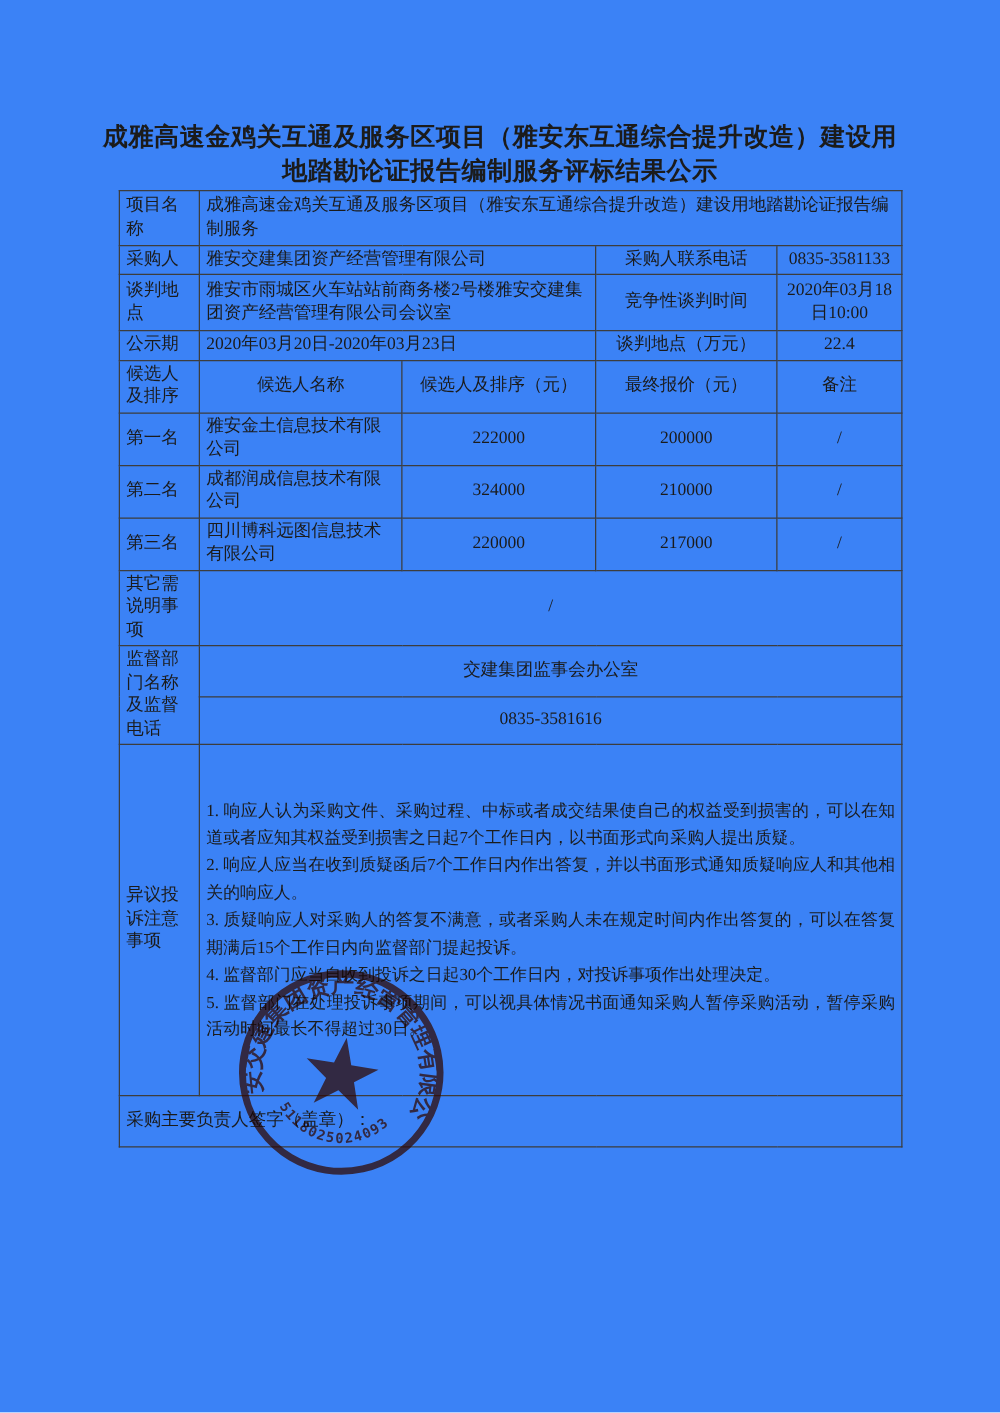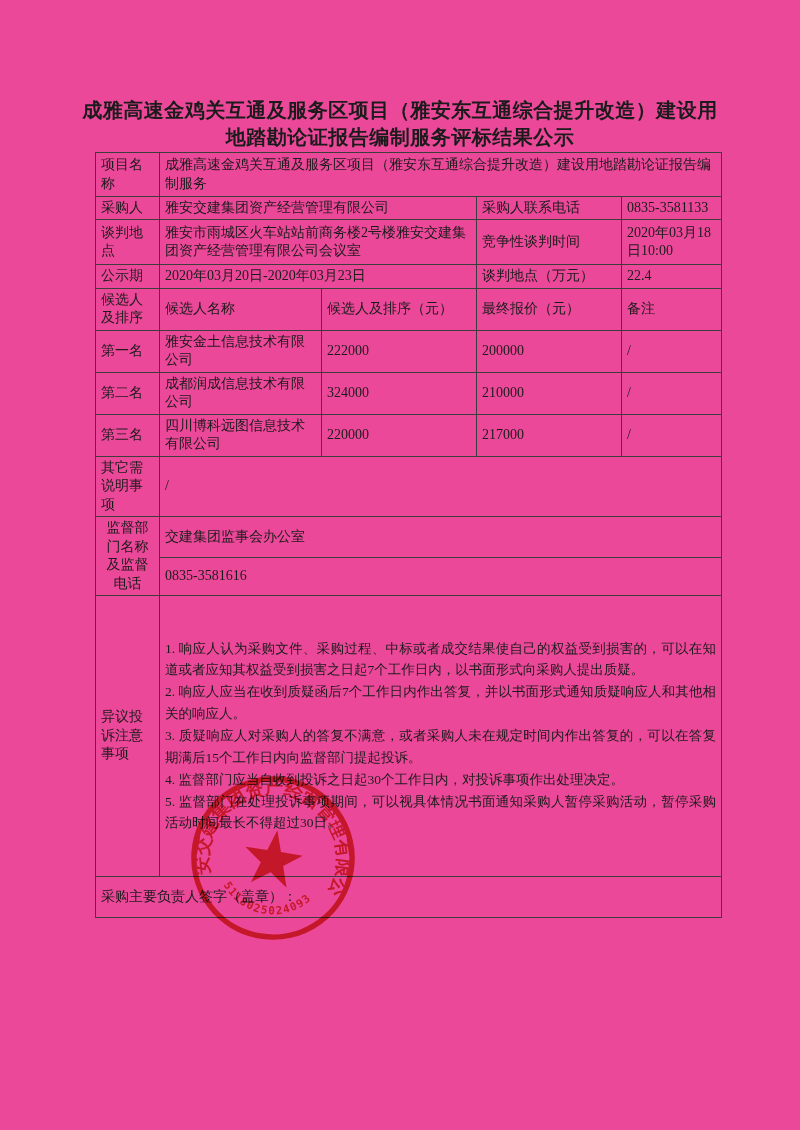--- a/index.html
+++ b/index.html
@@ -3,21 +3,21 @@
 <meta charset="utf-8">
 <style>
   * { margin:0; padding:0; box-sizing:border-box; }
   html,body { width:800px; height:1130px; background:#ffffff; }
   body {
     font-family:"Liberation Serif","DejaVu Serif",serif;
     color:#1b1b1b;
     position:relative;
     overflow:hidden;
   }
-  .page { position:absolute; inset:0; background:#ec4899; }
+  .page { position:absolute; inset:0; background:#3b82f6; }
   .doc-title {
     position:absolute;
     top:97px; left:70px; width:660px;
     text-align:center;
     font-size:20px;
     font-weight:bold;
     line-height:1.33;
     letter-spacing:0.5px;
   }
   table.notice {
@@ -29,22 +29,22 @@
   }
   table.notice td {
     border:1.6px solid #3d3d3d;
     font-size:14px;
     line-height:1.32;
     padding:2px 5px;
     vertical-align:middle;
     word-break:break-all;
   }
   td.lbl { font-size:13.5px; padding:2px 3px 2px 4px; }
-  td.c { text-align:left; }
-  td.sup-lbl { text-align:center;margin-top:47px; }
+  td.c { text-align:center; }
+  td.sup-lbl { text-align:left;margin-top:47px; }
   td.obj-cell { padding:8px 10px; }
   .obj-line { font-size:13.5px; line-height:1.62; text-align:justify; }
   td.sig-cell { padding:4px 5px; }
   
   .seal {
     position:absolute;
     left:188px; top:773px;
     width:170px; height:170px;
     transform:rotate(9deg);
     opacity:0.88;

